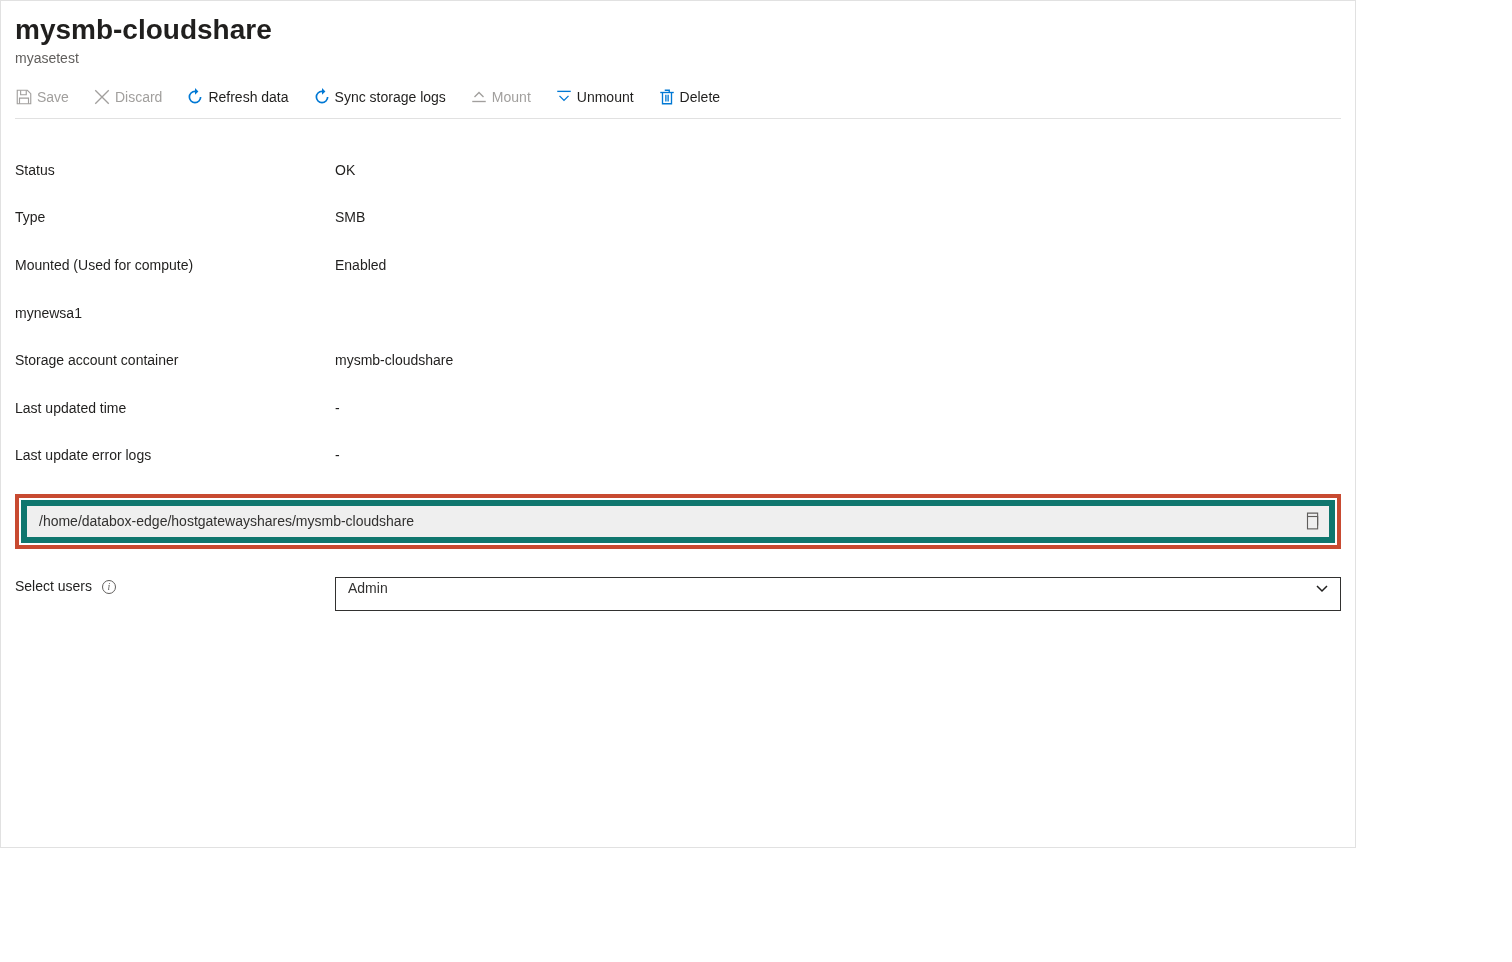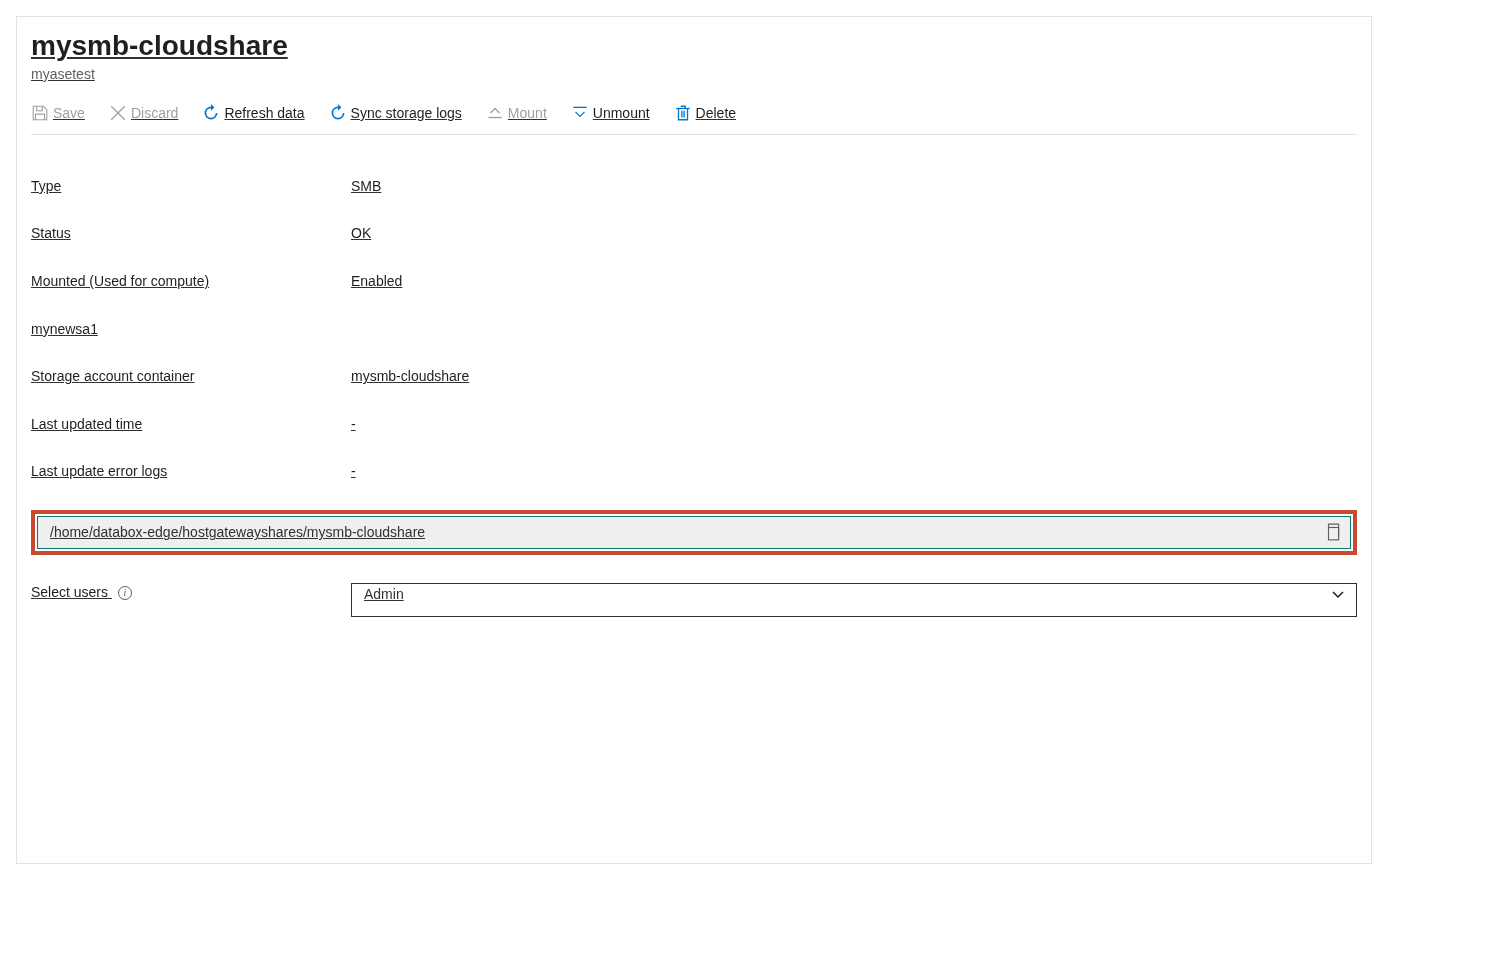--- a/index.html
+++ b/index.html
@@ -9,24 +9,23 @@
     color: #323130;
     background: #ffffff;
     width: 1512px;
     height: 962px;
   }
   .panel {
     border: 1px solid #e1e1e1;
     background: #fff;
     width: 1356px;
     height: 848px;
-    margin: 16px;
+    margin: 0;
     position: relative;
     padding: 0 14px;
-    text-decoration: underline;
   }
   .panel-header {
     display: flex;
     align-items: flex-start;
     justify-content: space-between;
     padding: 14px 0 0 0;
   }
   .title-block { }
   .title {
     font-size: 28px;
@@ -117,23 +116,23 @@
     font-family: Georgia, serif;
   }
   .highlight-wrap {
     border: 4px solid #c84a31;
     padding: 2px;
     flex: 1;
   }
   .readonly-box {
     display: flex;
     align-items: center;
-    height: 33px;
+    height: 43px;
     background: #efefef;
-    border: 1px solid #0f766e;
+    border: 6px solid #0f766e;
     padding: 0 8px 0 12px;
     width: 100%;
     font-size: 14px;
     color: #323130;
   }
   .readonly-box .rb-text {
     flex: 1;
     overflow: hidden;
     text-overflow: ellipsis;
     white-space: nowrap;
@@ -244,27 +243,27 @@
             <path d="M7 6 V12 M9 6 V12"></path>
         </svg>
       </span>
       <span>Delete</span>
     </button>
   </div>
 
   <div class="form-area">
 
     <div class="row">
+      <div class="label">Status</div>
+      <div class="value">OK</div>
+    </div>
+
+    <div class="row">
       <div class="label">Type</div>
       <div class="value">SMB</div>
-    </div>
-
-    <div class="row">
-      <div class="label">Status</div>
-      <div class="value">OK</div>
     </div>
 
     <div class="row">
       <div class="label">Mounted (Used for compute)</div>
       <div class="value">Enabled</div>
     </div>
 
     <div class="row">
       <div class="value">mynewsa1</div>
     </div>

